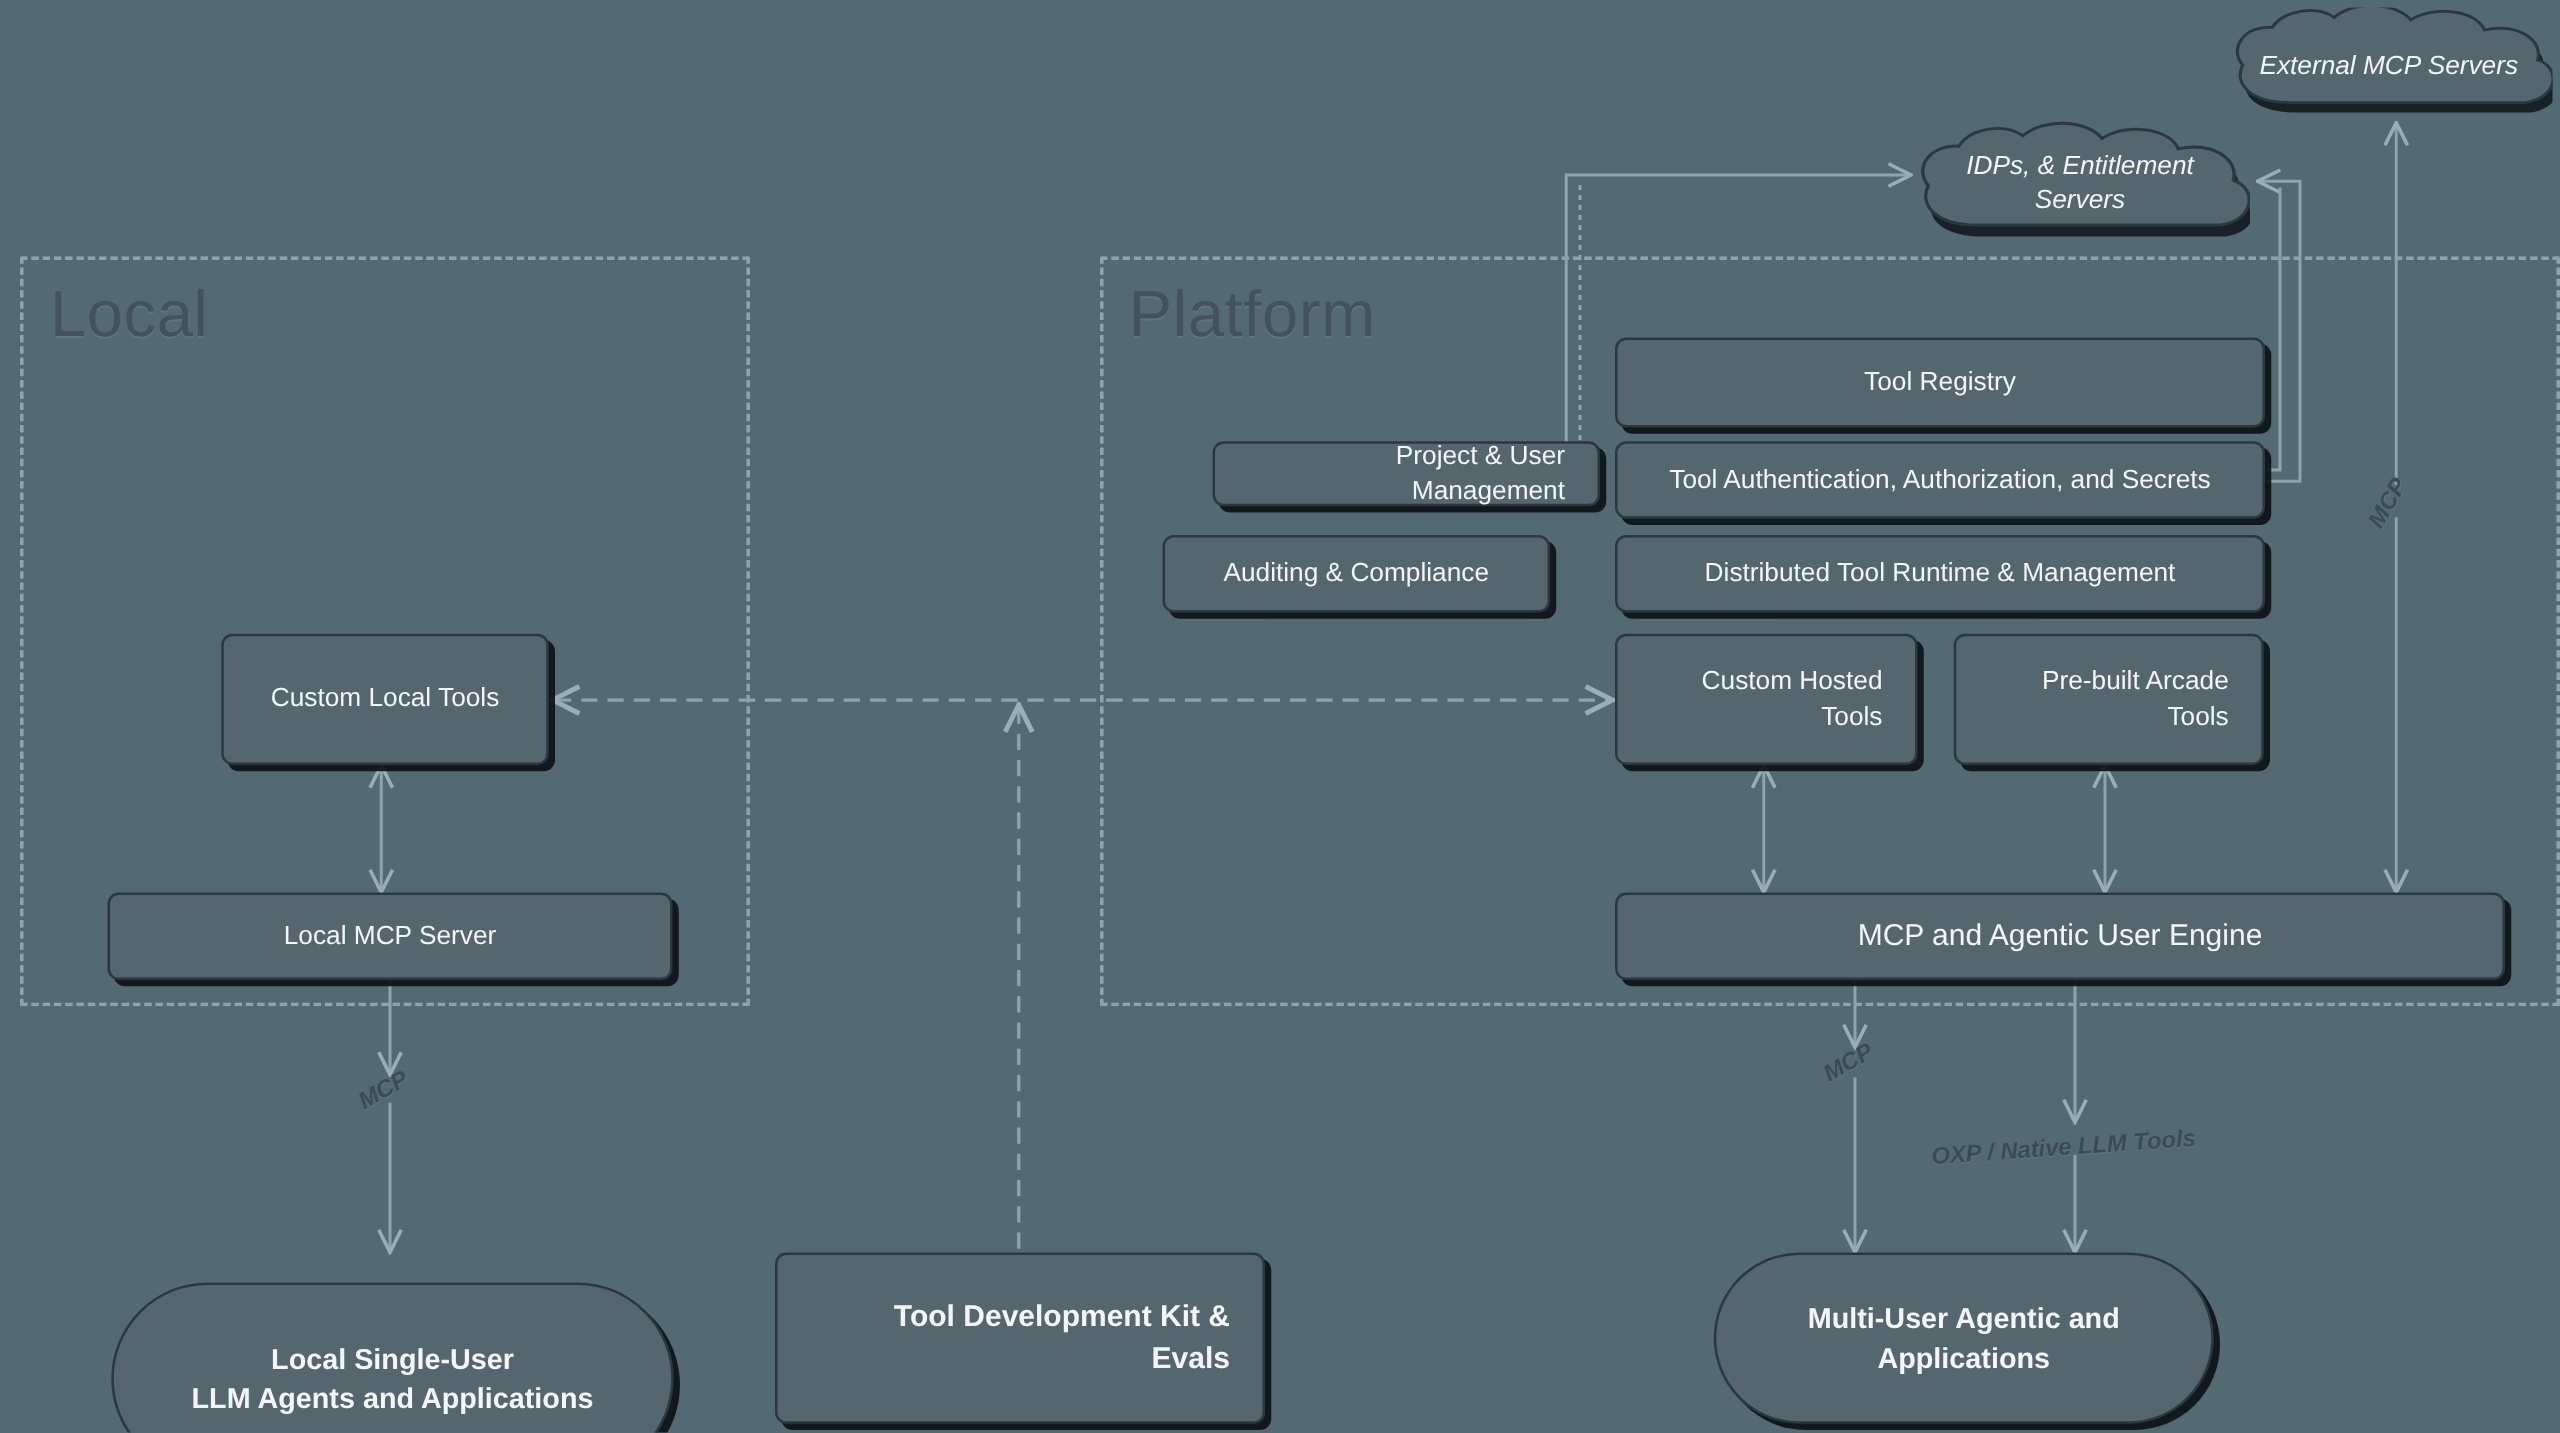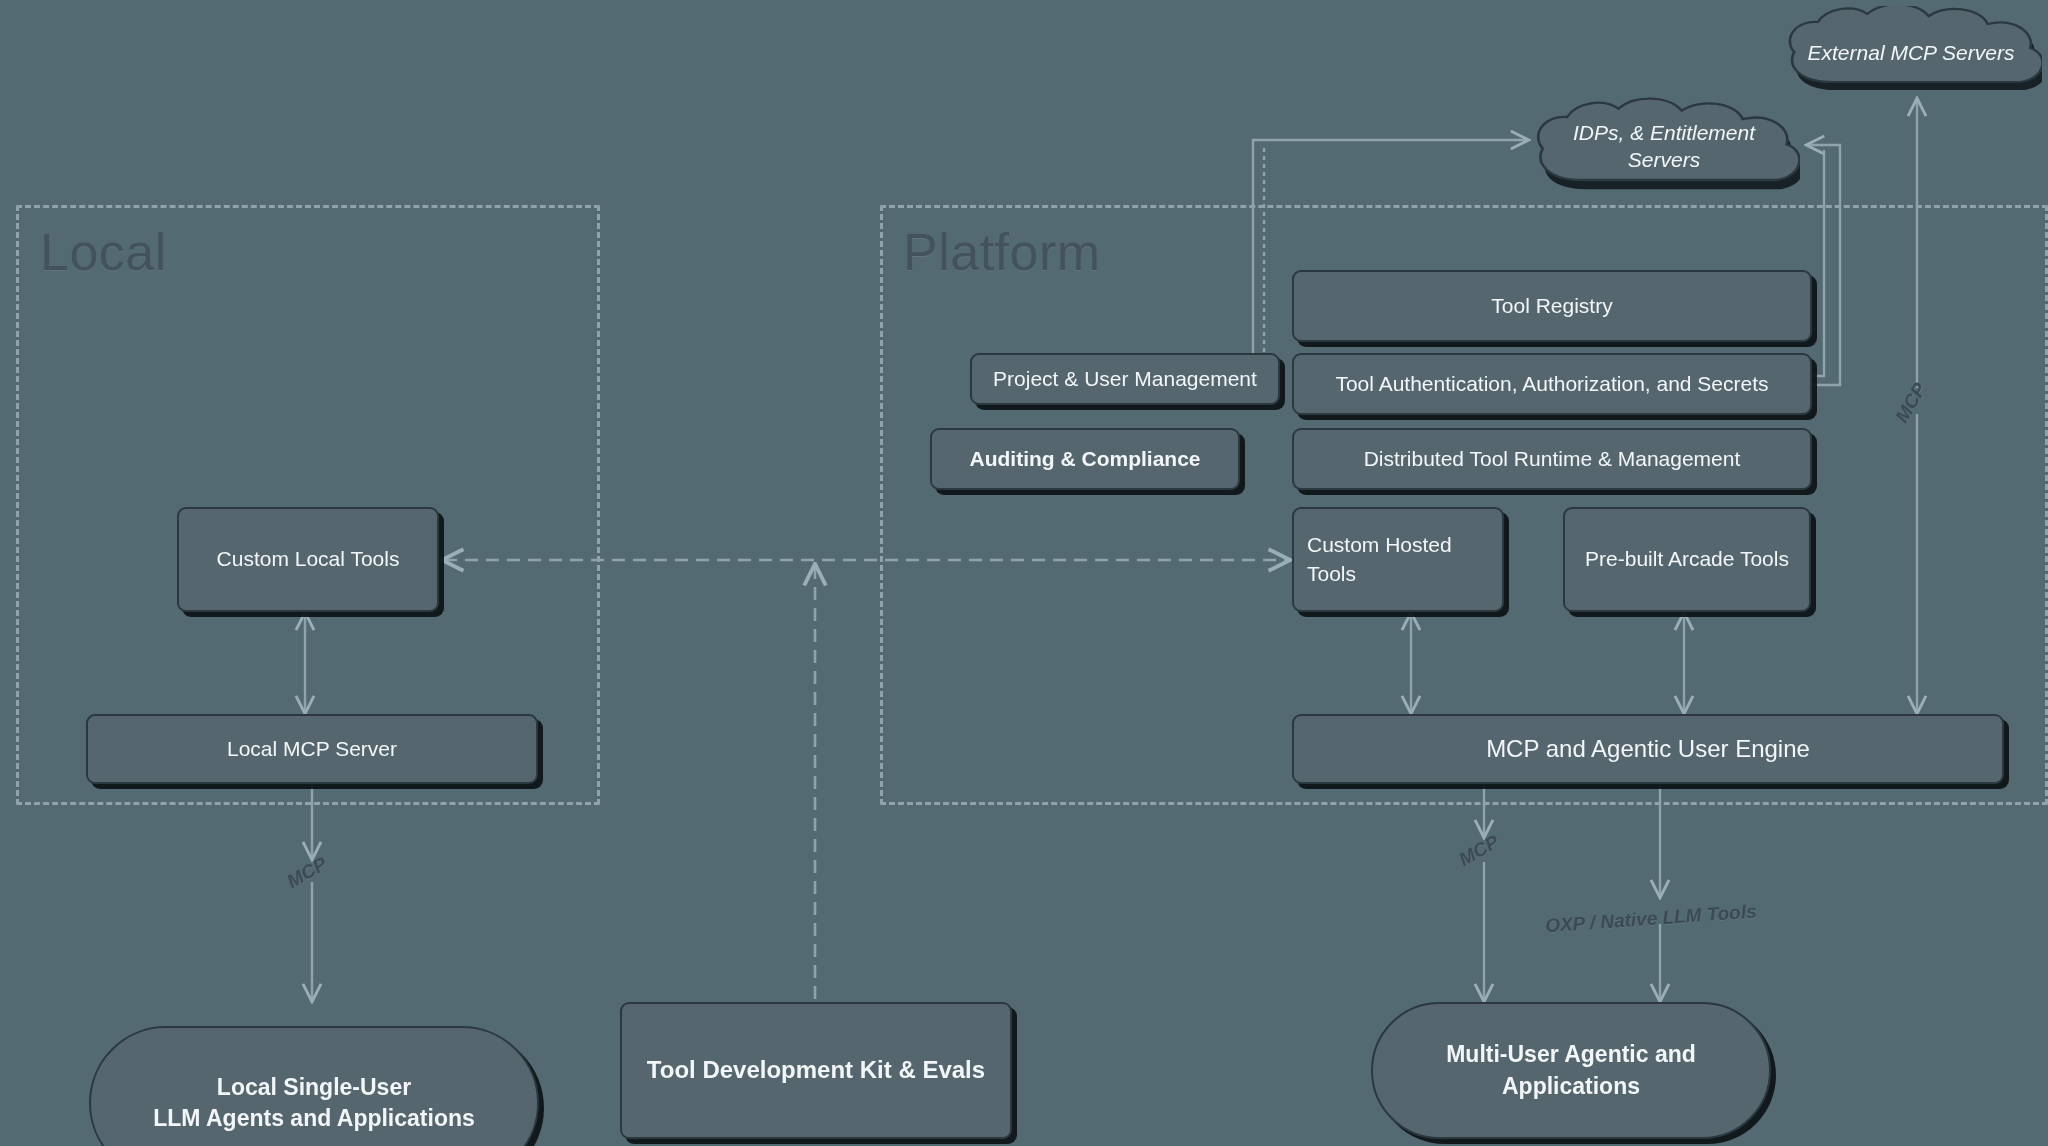--- a/index.html
+++ b/index.html
@@ -35,25 +35,25 @@
 
   
   .node{
     position:absolute;
     box-sizing:border-box;
     background:#55666f;
     border:2px solid #2b3840;
     border-radius:9px;
     box-shadow:5px 5px 0 0 rgba(12,18,22,.92);
     display:flex;align-items:center;justify-content:center;
-    text-align:left;
+    text-align:right;
     color:#f2f6f8;
     font-size:21px;
     line-height:1.35;
-    padding:4px 13px;
+    padding:4px 26px;
   }
   .node.pill{border-radius:90px;font-weight:bold;font-size:23px;}
   .node.kit{font-weight:bold;font-size:24px;}
   .node.wide{font-size:24px;}
 
   
   .cloud{
     position:absolute;
     display:flex;align-items:center;justify-content:center;
     text-align:center;
@@ -179,37 +179,37 @@
   </div>
 
   <div class="node kit" style="left:620px;top:1002px;width:392px;height:137px;">
     <span>Tool Development Kit &amp; Evals</span>
   </div>
 
   <div class="node" style="left:970px;top:353px;width:310px;height:52px;">
     <span>Project &amp; User Management</span>
   </div>
 
-  <div class="node" style="left:930px;top:428px;width:310px;height:62px;font-weight:bold;">
+  <div class="node" style="left:930px;top:428px;width:310px;height:62px;">
     <span>Auditing &amp; Compliance</span>
   </div>
 
   <div class="node" style="left:1292px;top:270px;width:520px;height:72px;">
     <span>Tool Registry</span>
   </div>
 
   <div class="node" style="left:1292px;top:353px;width:520px;height:62px;">
     <span>Tool Authentication, Authorization, and Secrets</span>
   </div>
 
   <div class="node" style="left:1292px;top:428px;width:520px;height:62px;">
     <span>Distributed Tool Runtime &amp; Management</span>
   </div>
 
-  <div class="node" style="left:1292px;top:507px;width:212px;height:105px;">
+  <div class="node" style="left:1292px;top:507px;width:242px;height:105px;">
     <span>Custom Hosted Tools</span>
   </div>
 
   <div class="node" style="left:1563px;top:507px;width:248px;height:105px;">
     <span>Pre-built Arcade Tools</span>
   </div>
 
   <div class="node wide" style="left:1292px;top:714px;width:712px;height:70px;">
     <span>MCP and Agentic User Engine</span>
   </div>

